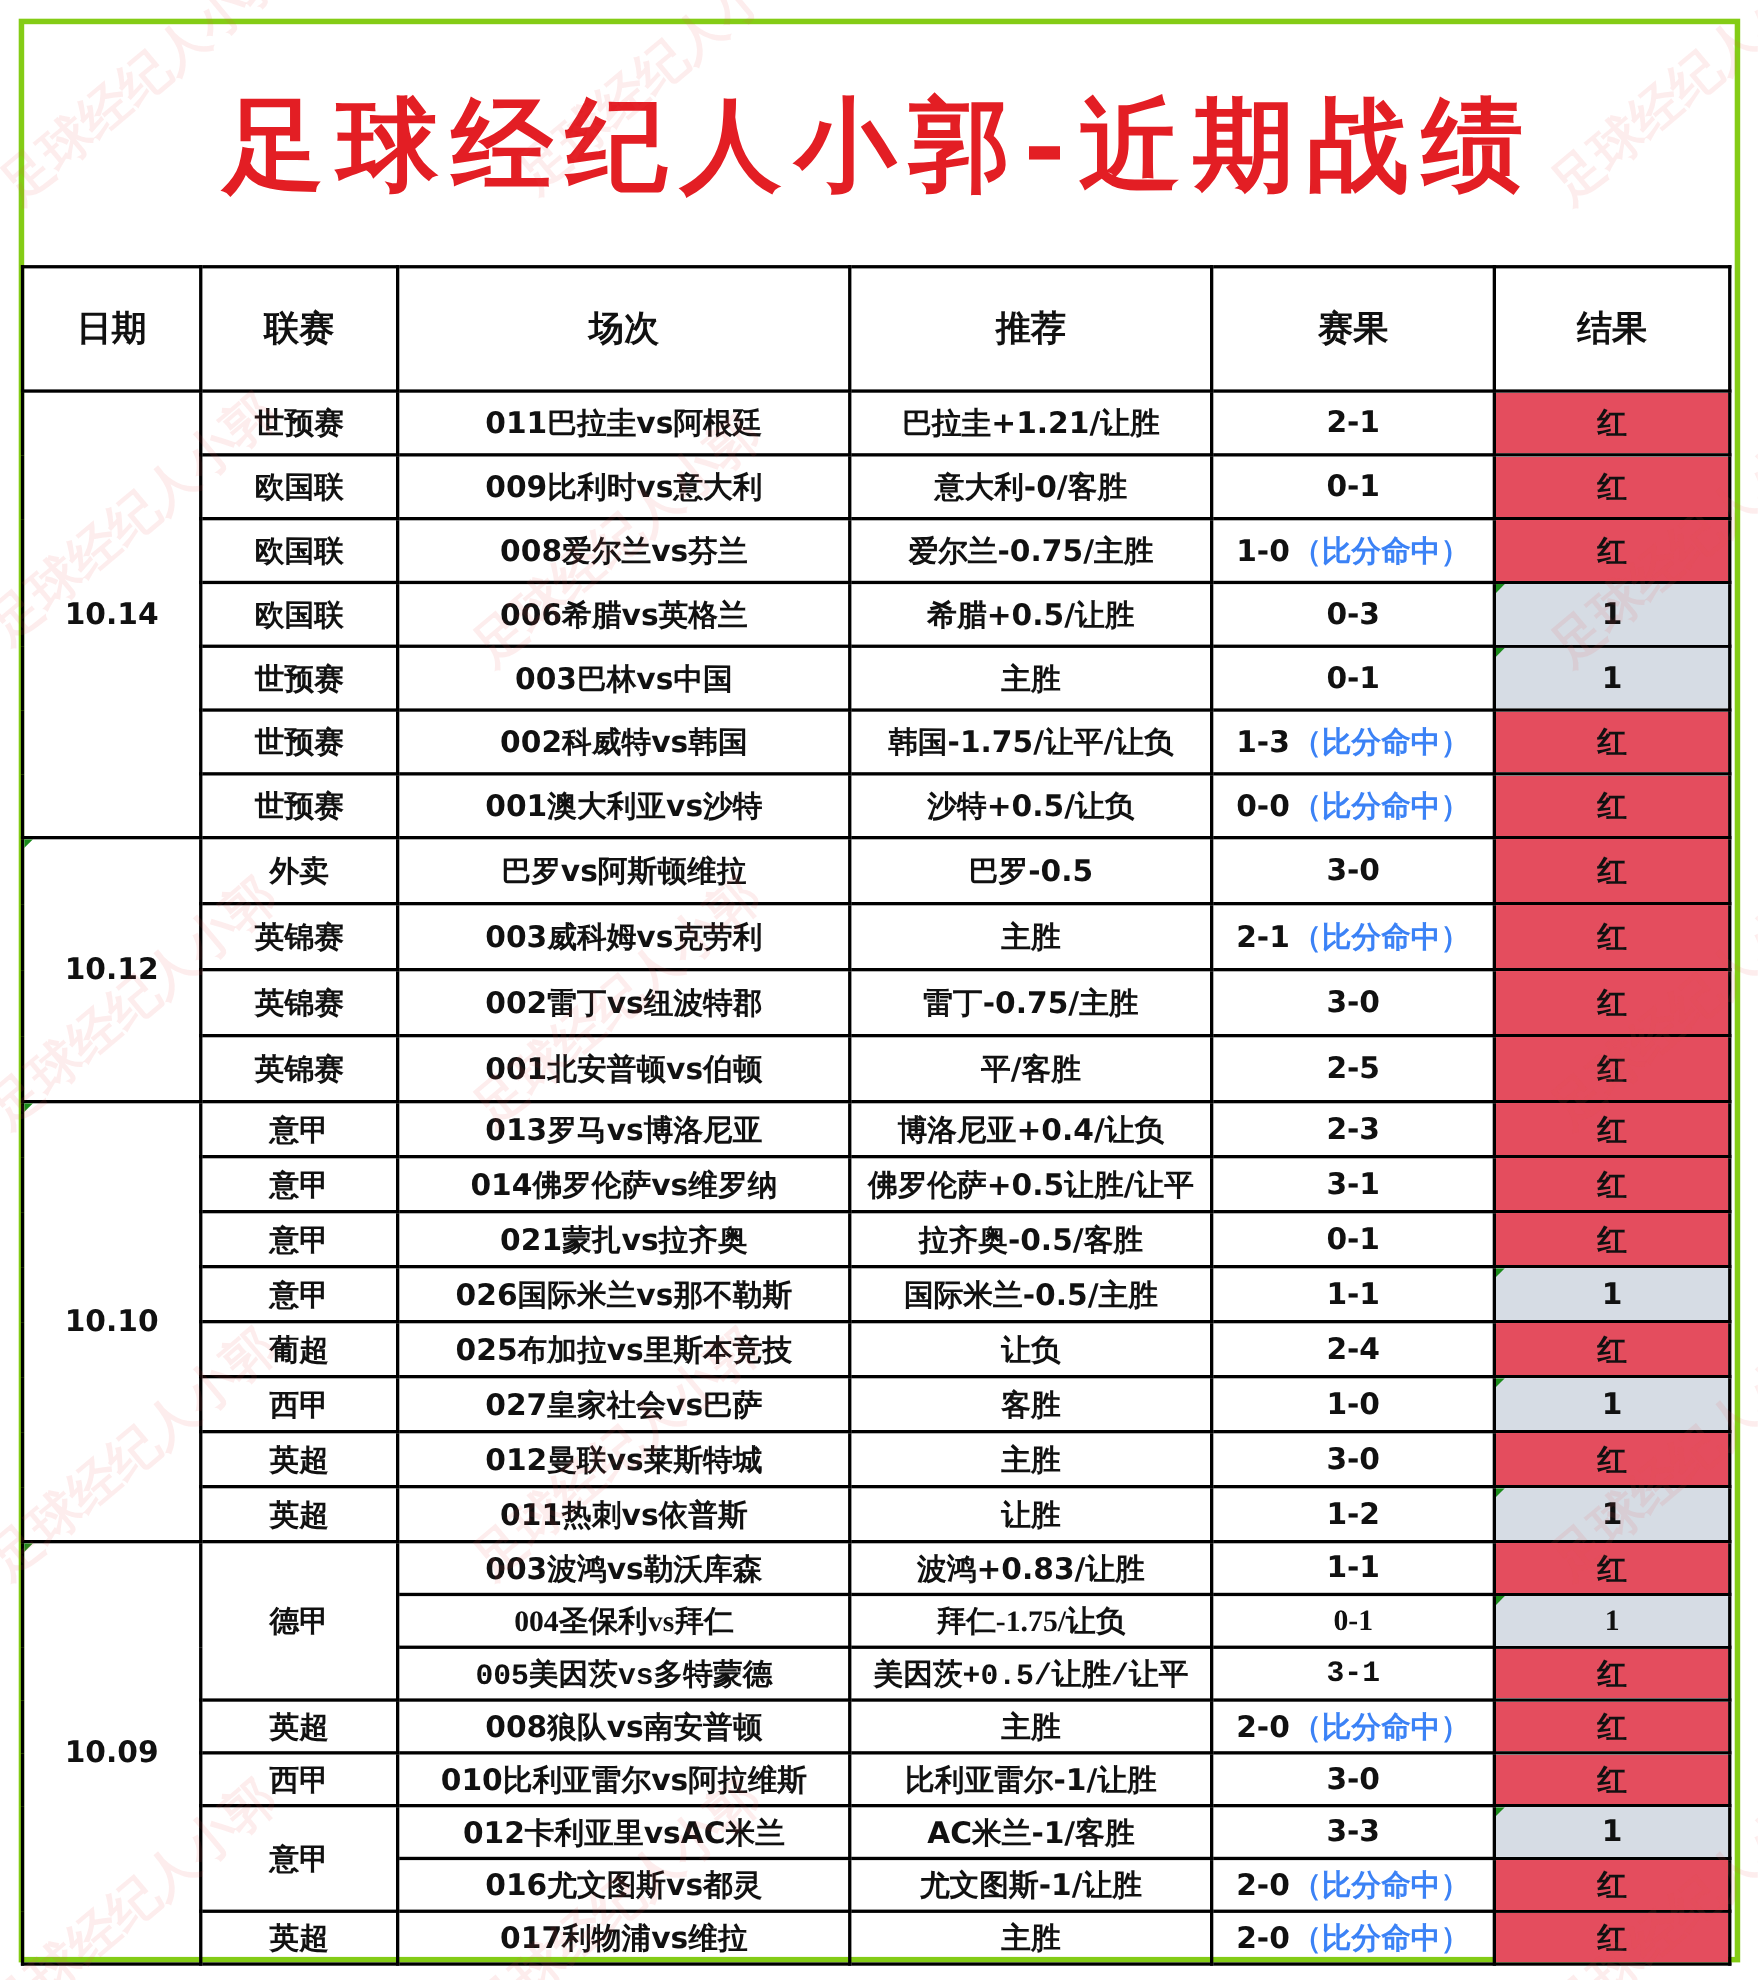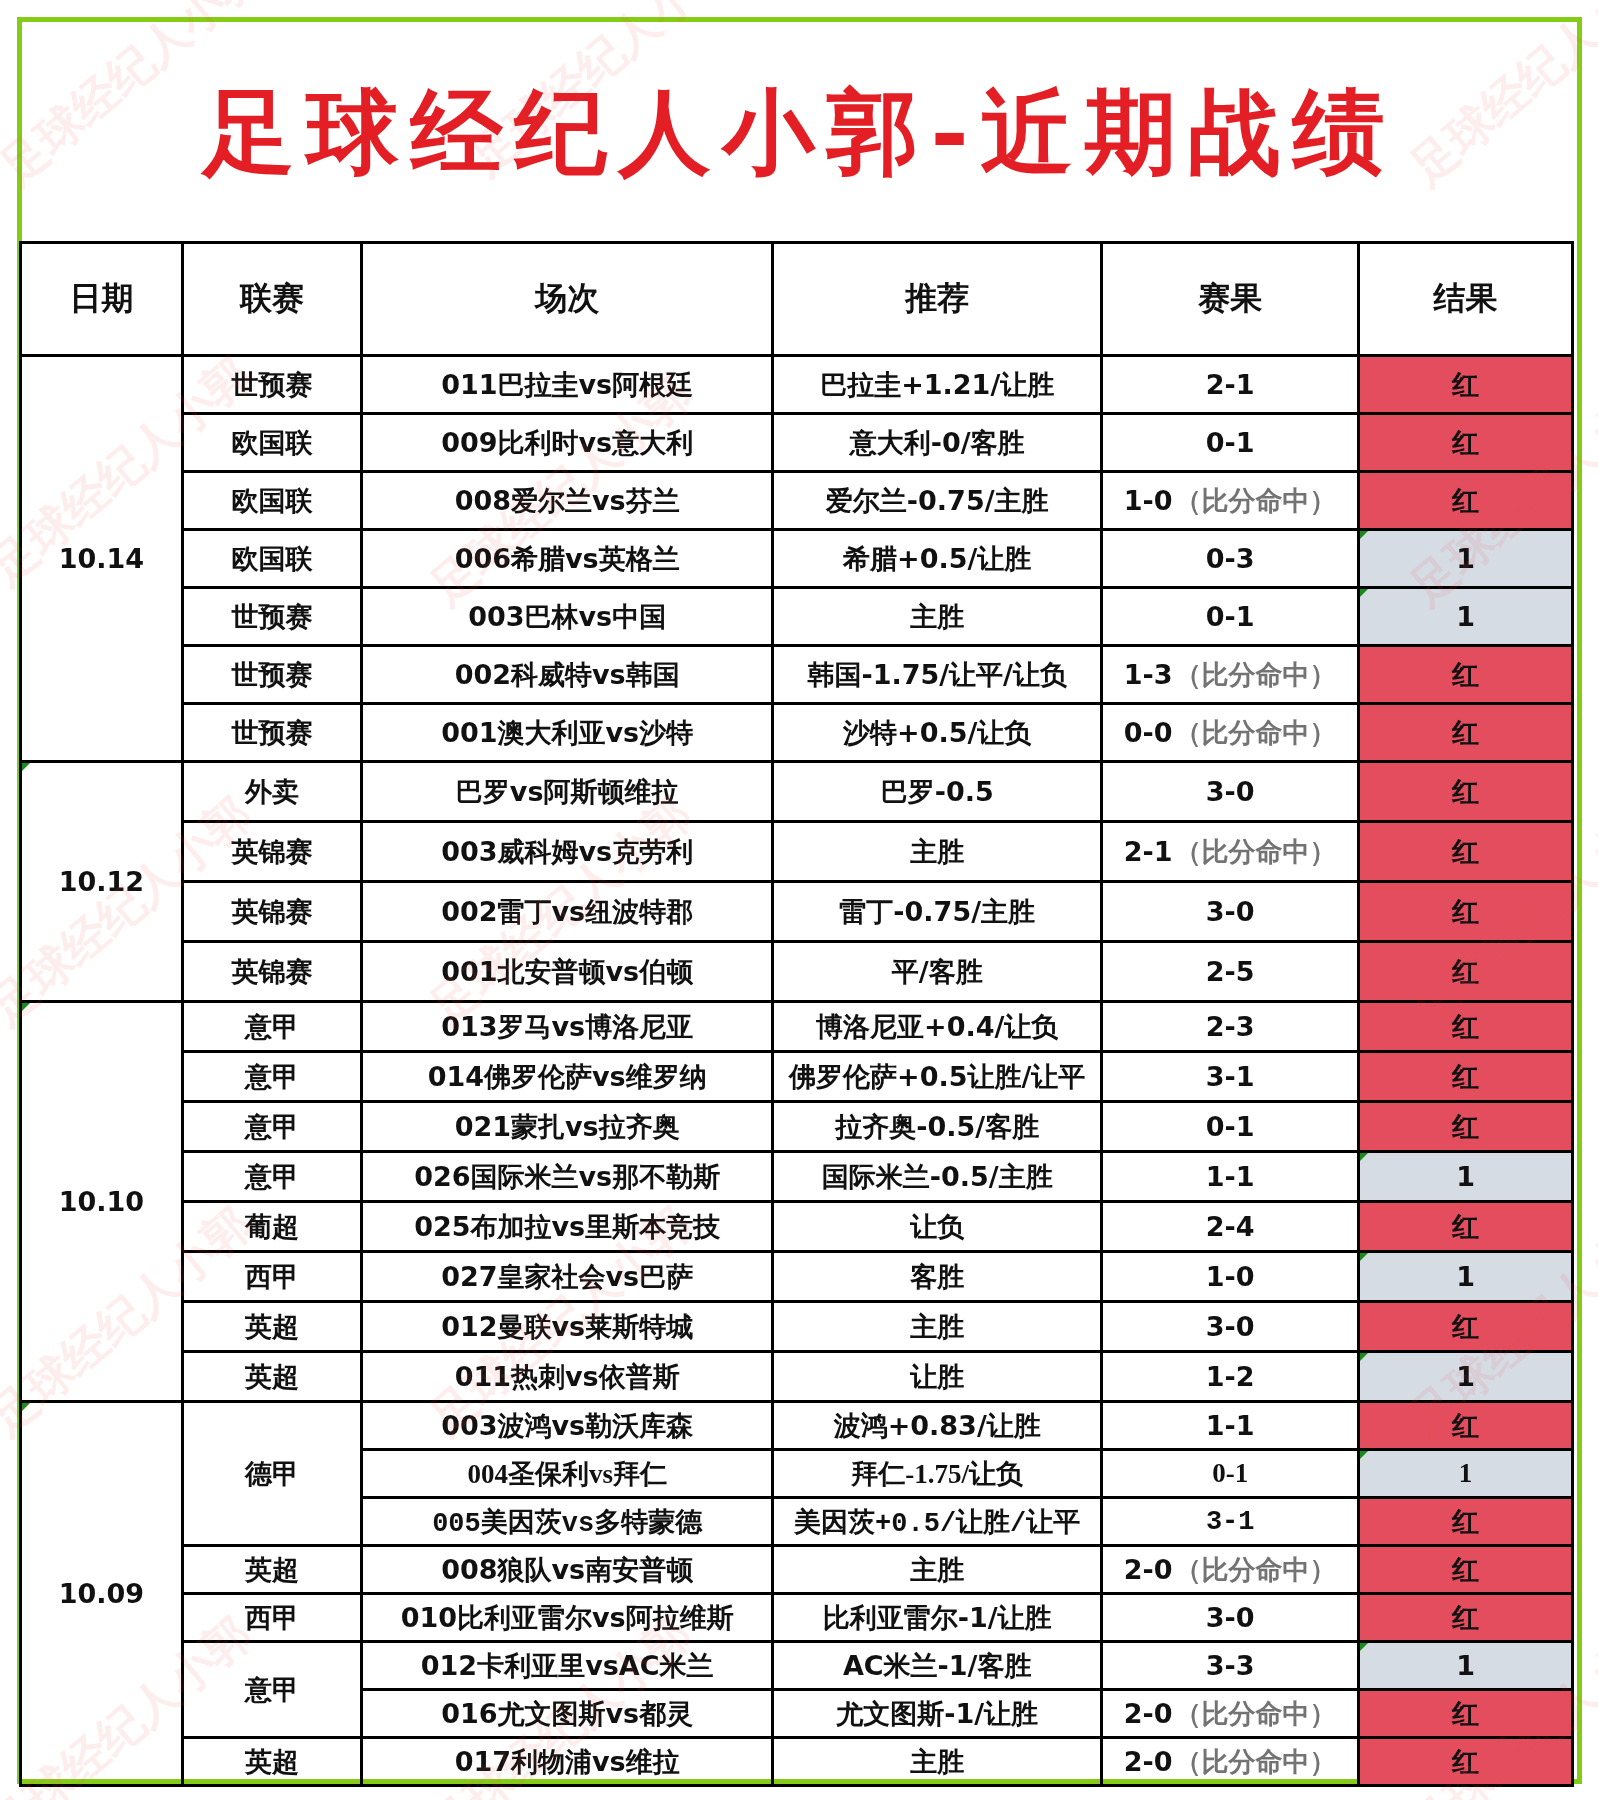--- a/index.html
+++ b/index.html
@@ -19,21 +19,21 @@
   td, th { border:3px solid #000; text-align:center; vertical-align:middle;
            font-weight:bold; font-size:27px; color:#111; padding:0; white-space:nowrap;
            overflow:hidden; position:relative; }
   th { font-size:32px; }
   .res-red { background:#E44D5E; }
   .res-gray { background:#D6DCE4; }
   .res-gray::before { content:""; position:absolute; left:0; top:0; width:0; height:0;
            border-top:8px solid #1a8a1a; border-right:8px solid transparent; }
   .date-cell.flag::before { content:""; position:absolute; left:0; top:0; width:0; height:0;
            border-top:8px solid #1a8a1a; border-right:8px solid transparent; }
-  .hit { color:#737373; margin-left:2px; }
+  .hit { color:#3b82f6; margin-left:2px; }
 </style>
 </head>
 <body>
 
 <div class="wm" style="left:-30px;top:40px;">足球经纪人小郭</div>
 <div class="wm" style="left:440px;top:30px;">足球经纪人小郭</div>
 <div class="wm" style="left:1380px;top:40px;">足球经纪人小郭</div>
 <div class="wm" style="left:-40px;top:440px;">足球经纪人小郭</div>
 <div class="wm" style="left:400px;top:460px;">足球经纪人小郭</div>
 <div class="wm" style="left:1380px;top:460px;">足球经纪人小郭</div>

